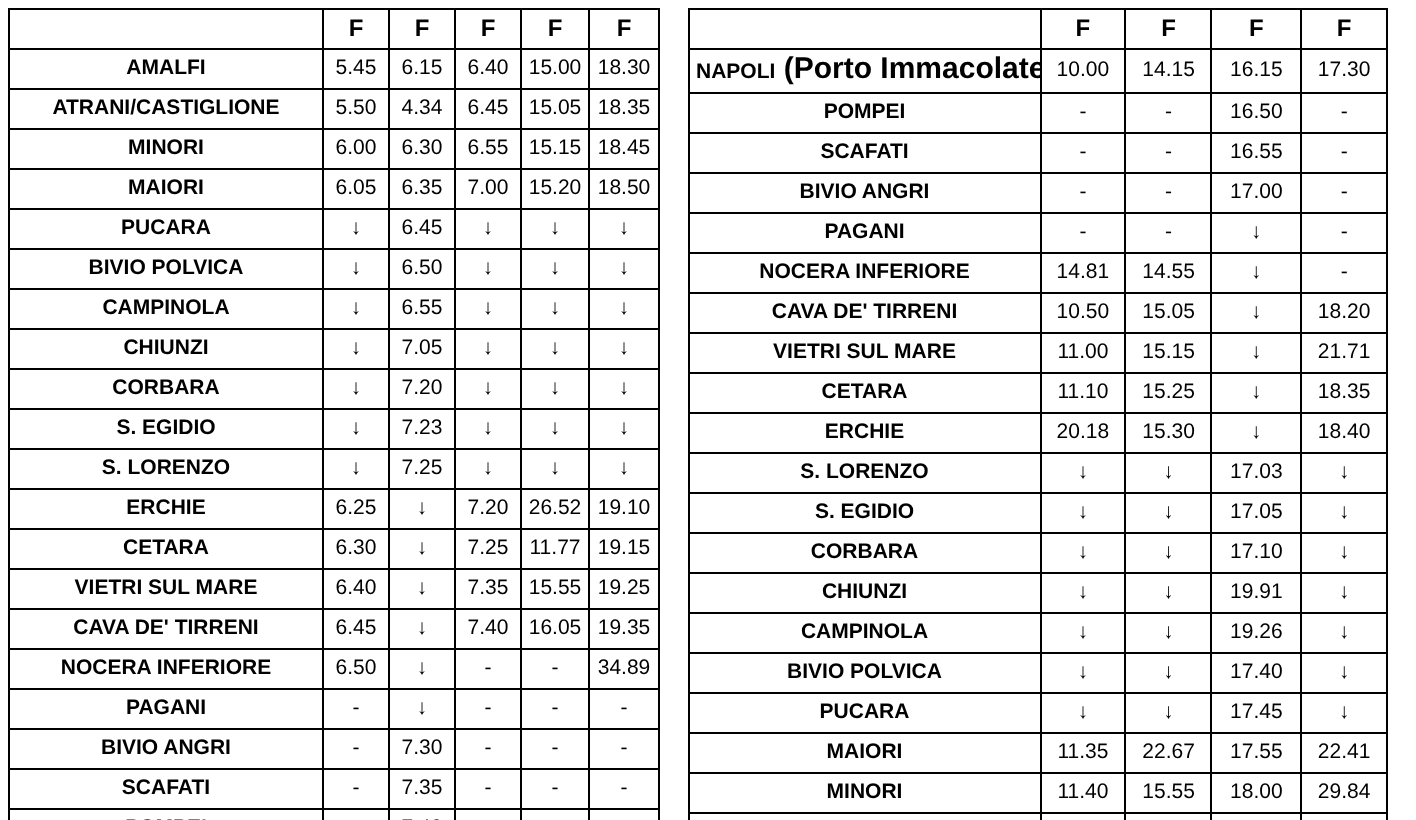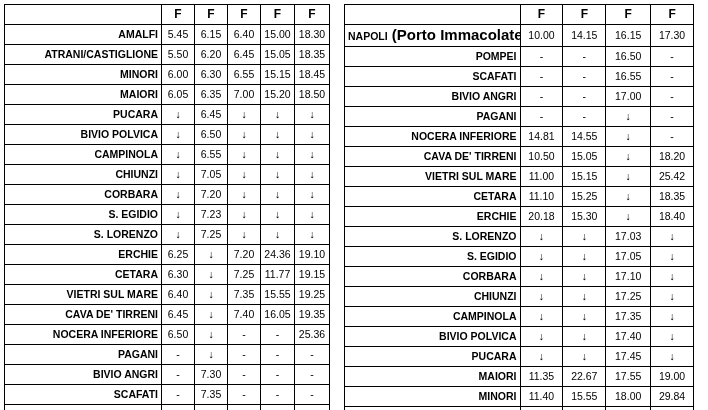--- a/index.html
+++ b/index.html
@@ -37,21 +37,21 @@
     border: 1px solid #000000;
     padding: 0 3px;
     height: 19px;
     line-height: 19px;
     box-sizing: border-box;
     white-space: nowrap;
     overflow: hidden;
   }
   .stop-cell {
     font-weight: bold;
-    text-align: right;
+    text-align: center;
     font-size: 10.5px;
   }
   .time-cell {
     text-align: center;
     font-weight: normal;
     font-size: 10.5px;
   }
   .hdr-blank {
     border: 1px solid #000000;
   }
@@ -110,21 +110,21 @@
             <td class="stop-cell">AMALFI</td>
             <td class="time-cell">5.45</td>
             <td class="time-cell">6.15</td>
             <td class="time-cell">6.40</td>
             <td class="time-cell">15.00</td>
             <td class="time-cell">18.30</td>
           </tr>
           <tr>
             <td class="stop-cell">ATRANI/CASTIGLIONE</td>
             <td class="time-cell">5.50</td>
-            <td class="time-cell">6.20</td>
+            <td class="time-cell">4.34</td>
             <td class="time-cell">6.45</td>
             <td class="time-cell">15.05</td>
             <td class="time-cell">18.35</td>
           </tr>
           <tr>
             <td class="stop-cell">MINORI</td>
             <td class="time-cell">6.00</td>
             <td class="time-cell">6.30</td>
             <td class="time-cell">6.55</td>
             <td class="time-cell">15.15</td>
@@ -192,21 +192,21 @@
             <td class="time-cell">7.25</td>
             <td class="time-cell">↓</td>
             <td class="time-cell">↓</td>
             <td class="time-cell">↓</td>
           </tr>
           <tr>
             <td class="stop-cell">ERCHIE</td>
             <td class="time-cell">6.25</td>
             <td class="time-cell">↓</td>
             <td class="time-cell">7.20</td>
-            <td class="time-cell">24.36</td>
+            <td class="time-cell">26.52</td>
             <td class="time-cell">19.10</td>
           </tr>
           <tr>
             <td class="stop-cell">CETARA</td>
             <td class="time-cell">6.30</td>
             <td class="time-cell">↓</td>
             <td class="time-cell">7.25</td>
             <td class="time-cell">11.77</td>
             <td class="time-cell">19.15</td>
           </tr>
@@ -225,21 +225,21 @@
             <td class="time-cell">7.40</td>
             <td class="time-cell">16.05</td>
             <td class="time-cell">19.35</td>
           </tr>
           <tr>
             <td class="stop-cell">NOCERA INFERIORE</td>
             <td class="time-cell">6.50</td>
             <td class="time-cell">↓</td>
             <td class="time-cell">-</td>
             <td class="time-cell">-</td>
-            <td class="time-cell">25.36</td>
+            <td class="time-cell">34.89</td>
           </tr>
           <tr>
             <td class="stop-cell">PAGANI</td>
             <td class="time-cell">-</td>
             <td class="time-cell">↓</td>
             <td class="time-cell">-</td>
             <td class="time-cell">-</td>
             <td class="time-cell">-</td>
           </tr>
           <tr>
@@ -334,21 +334,21 @@
             <td class="time-cell">10.50</td>
             <td class="time-cell">15.05</td>
             <td class="time-cell">↓</td>
             <td class="time-cell">18.20</td>
           </tr>
           <tr>
             <td class="stop-cell">VIETRI SUL MARE</td>
             <td class="time-cell">11.00</td>
             <td class="time-cell">15.15</td>
             <td class="time-cell">↓</td>
-            <td class="time-cell">25.42</td>
+            <td class="time-cell">21.71</td>
           </tr>
           <tr>
             <td class="stop-cell">CETARA</td>
             <td class="time-cell">11.10</td>
             <td class="time-cell">15.25</td>
             <td class="time-cell">↓</td>
             <td class="time-cell">18.35</td>
           </tr>
           <tr>
             <td class="stop-cell">ERCHIE</td>
@@ -375,28 +375,28 @@
             <td class="stop-cell">CORBARA</td>
             <td class="time-cell">↓</td>
             <td class="time-cell">↓</td>
             <td class="time-cell">17.10</td>
             <td class="time-cell">↓</td>
           </tr>
           <tr>
             <td class="stop-cell">CHIUNZI</td>
             <td class="time-cell">↓</td>
             <td class="time-cell">↓</td>
-            <td class="time-cell">17.25</td>
+            <td class="time-cell">19.91</td>
             <td class="time-cell">↓</td>
           </tr>
           <tr>
             <td class="stop-cell">CAMPINOLA</td>
             <td class="time-cell">↓</td>
             <td class="time-cell">↓</td>
-            <td class="time-cell">17.35</td>
+            <td class="time-cell">19.26</td>
             <td class="time-cell">↓</td>
           </tr>
           <tr>
             <td class="stop-cell">BIVIO POLVICA</td>
             <td class="time-cell">↓</td>
             <td class="time-cell">↓</td>
             <td class="time-cell">17.40</td>
             <td class="time-cell">↓</td>
           </tr>
           <tr>
@@ -404,21 +404,21 @@
             <td class="time-cell">↓</td>
             <td class="time-cell">↓</td>
             <td class="time-cell">17.45</td>
             <td class="time-cell">↓</td>
           </tr>
           <tr>
             <td class="stop-cell">MAIORI</td>
             <td class="time-cell">11.35</td>
             <td class="time-cell">22.67</td>
             <td class="time-cell">17.55</td>
-            <td class="time-cell">19.00</td>
+            <td class="time-cell">22.41</td>
           </tr>
           <tr>
             <td class="stop-cell">MINORI</td>
             <td class="time-cell">11.40</td>
             <td class="time-cell">15.55</td>
             <td class="time-cell">18.00</td>
             <td class="time-cell">29.84</td>
           </tr>
           <tr>
             <td class="stop-cell">ATRANI/CASTIGLIONE</td>

